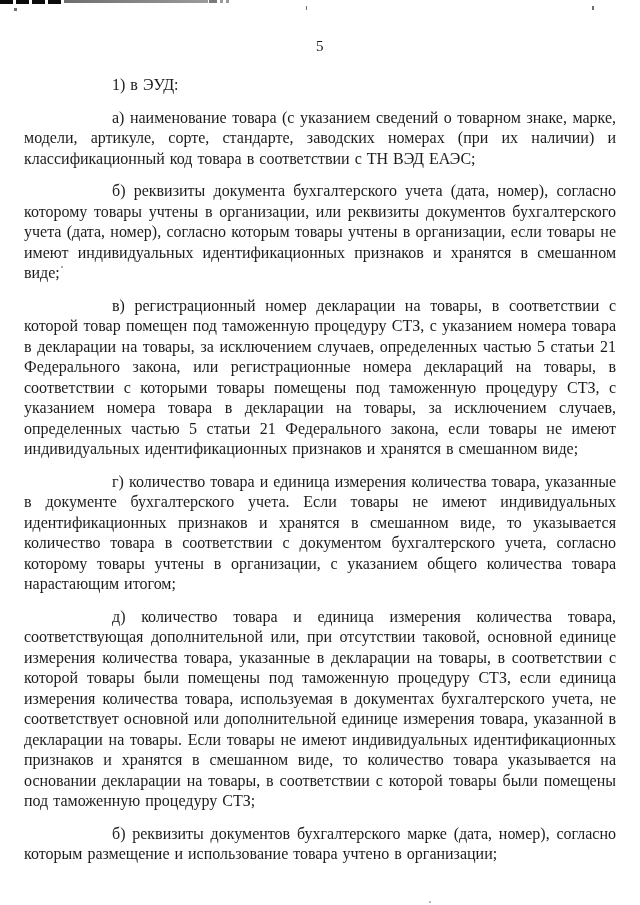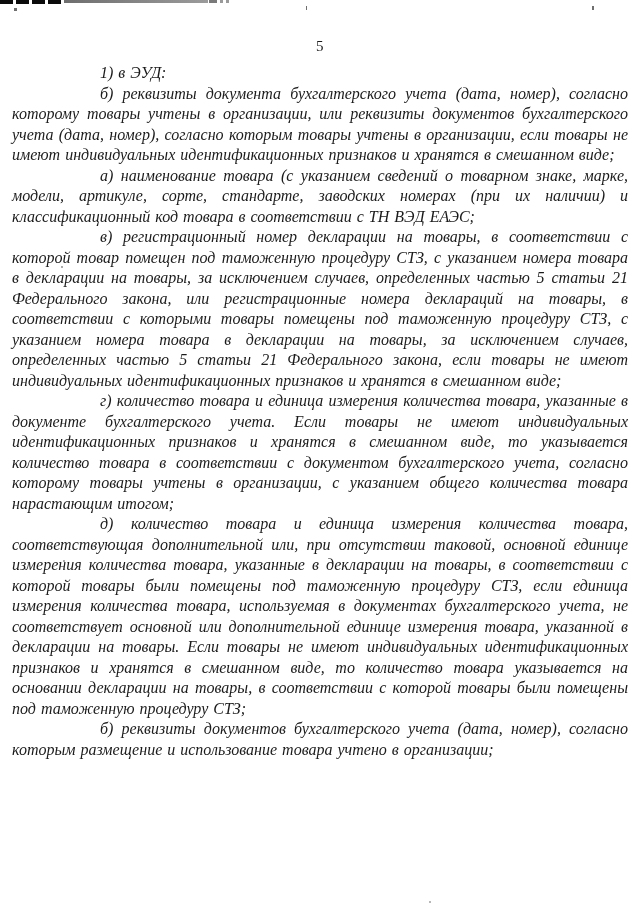--- a/index.html
+++ b/index.html
@@ -67,25 +67,24 @@
   .body-text {
     position: absolute;
     top: 63px;
     left: 12px;
     width: 616px;
     font-size: 16px;
     line-height: 20.5px;
     text-align: justify;
   }
   .body-text p {
-    margin: 0;
+    margin: 12px;
     padding: 0;
     text-indent: 88px;
     word-spacing: 1px;
-    font-style: italic;
   }
 </style>
 </head>
 <body>
 
 <div class="page">
 
   <div class="artifact-topline">
     <span class="seg seg-black"></span><span class="seg seg-gray"></span><span class="seg seg-dark"></span><span class="seg seg-ticks"></span>
   </div>
@@ -93,21 +92,21 @@
   <div class="speck" style="left:306px; top:6px; width:1px; height:4px;"></div>
   <div class="speck" style="left:592px; top:6px; width:2px; height:4px;"></div>
   <div class="speck" style="left:61px; top:266px; width:2px; height:2px; opacity:.6;"></div>
   <div class="speck" style="left:63px; top:560px; width:2px; height:2px; opacity:.6;"></div>
   <div class="speck" style="left:429px; top:901px; width:2px; height:2px; opacity:.5;"></div>
 
   <div class="page-number">5</div>
 
   <div class="body-text">
     <p>1) в ЭУД:</p>
+    <p>а) наименование товара (с указанием сведений о товарном знаке, марке, модели, артикуле, сорте, стандарте, заводских номерах (при их наличии) и классификационный код товара в соответствии с ТН ВЭД ЕАЭС;</p>
     <p>б) реквизиты документа бухгалтерского учета (дата, номер), согласно которому товары учтены в организации, или реквизиты документов бухгалтерского учета (дата, номер), согласно которым товары учтены в организации, если товары не имеют индивидуальных идентификационных признаков и хранятся в смешанном виде;</p>
-    <p>а) наименование товара (с указанием сведений о товарном знаке, марке, модели, артикуле, сорте, стандарте, заводских номерах (при их наличии) и классификационный код товара в соответствии с ТН ВЭД ЕАЭС;</p>
     <p>в) регистрационный номер декларации на товары, в соответствии с которой товар помещен под таможенную процедуру СТЗ, с указанием номера товара в декларации на товары, за исключением случаев, определенных частью 5 статьи 21 Федерального закона, или регистрационные номера деклараций на товары, в соответствии с которыми товары помещены под таможенную процедуру СТЗ, с указанием номера товара в декларации на товары, за исключением случаев, определенных частью 5 статьи 21 Федерального закона, если товары не имеют индивидуальных идентификационных признаков и хранятся в смешанном виде;</p>
     <p>г) количество товара и единица измерения количества товара, указанные в документе бухгалтерского учета. Если товары не имеют индивидуальных идентификационных признаков и хранятся в смешанном виде, то указывается количество товара в соответствии с документом бухгалтерского учета, согласно которому товары учтены в организации, с указанием общего количества товара нарастающим итогом;</p>
     <p>д) количество товара и единица измерения количества товара, соответствующая дополнительной или, при отсутствии таковой, основной единице измерения количества товара, указанные в декларации на товары, в соответствии с которой товары были помещены под таможенную процедуру СТЗ, если единица измерения количества товара, используемая в документах бухгалтерского учета, не соответствует основной или дополнительной единице измерения товара, указанной в декларации на товары. Если товары не имеют индивидуальных идентификационных признаков и хранятся в смешанном виде, то количество товара указывается на основании декларации на товары, в соответствии с которой товары были помещены под таможенную процедуру СТЗ;</p>
-    <p>б) реквизиты документов бухгалтерского учета (дата, номер), согласно которым размещение и использование товара учтено в организации;</p>
+    <p>б) реквизиты документов бухгалтерского марке (дата, номер), согласно которым размещение и использование товара учтено в организации;</p>
   </div>
 
 </div>
 
 </body></html>

